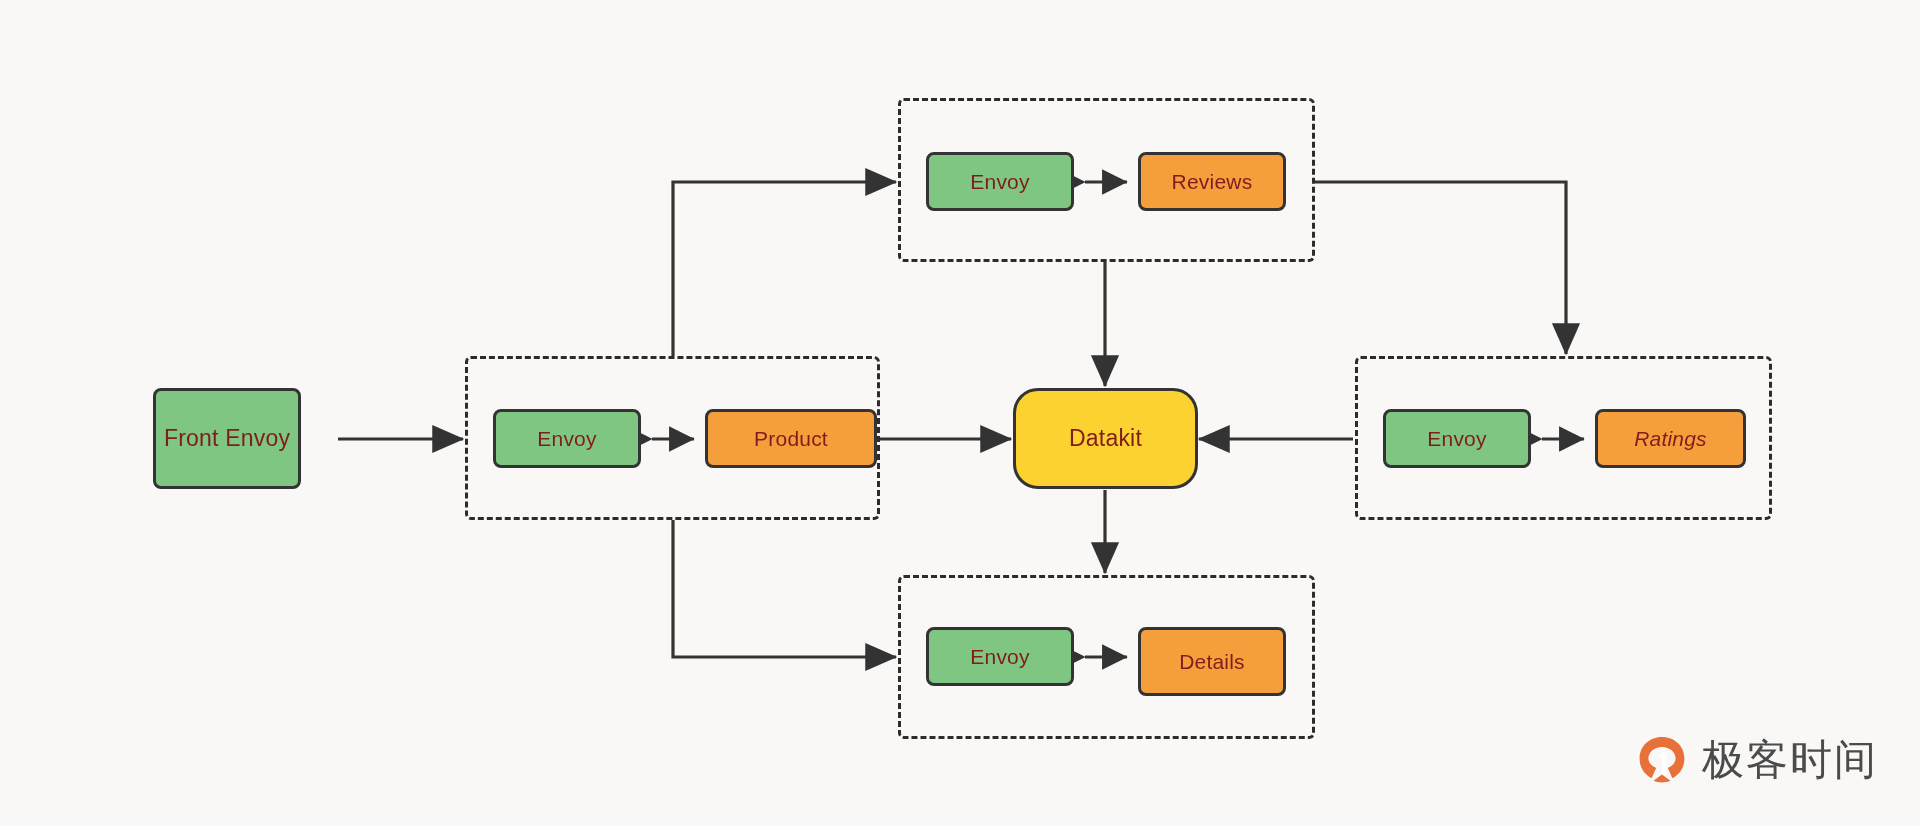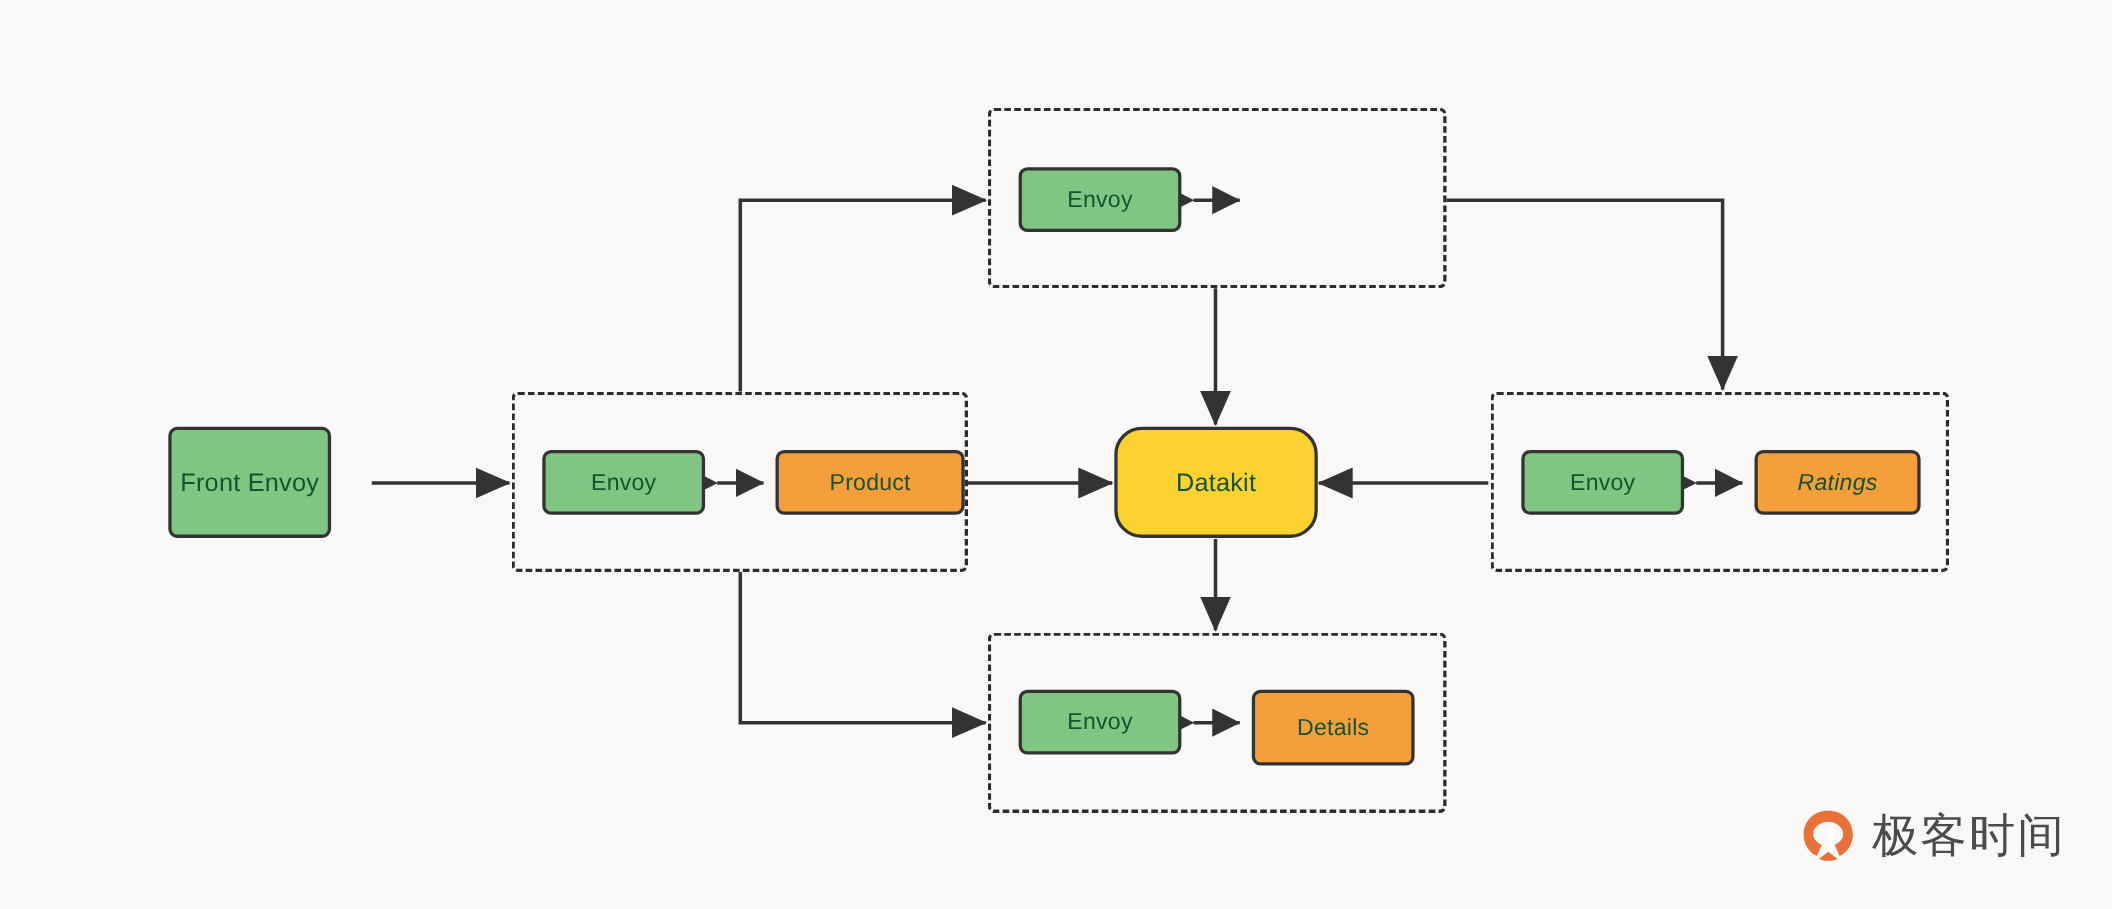--- a/index.html
+++ b/index.html
@@ -36,21 +36,21 @@
     background: transparent;
   }
   .node {
     position: absolute;
     box-sizing: border-box;
     border: 3px solid #333333;
     border-radius: 8px;
     display: flex;
     align-items: center;
     justify-content: center;
-    color: #14532d;
+    color: #7f1d1d;
     font-size: 21px;
     font-family: "Liberation Sans", sans-serif;
     letter-spacing: 0.2px;
     line-height: 1;
   }
   .node.green  { background: #80C683; }
   .node.orange { background: #F59F3C; }
   .node.yellow { background: #FCD231; }
   .node.big    { font-size: 23px; }
 
@@ -127,20 +127,23 @@
     <span>Envoy</span>
   </div>
   <div class="node orange" style="left:705px; top:409px; width:172px; height:59px;">
     <span>Product</span>
   </div>
 
   <div class="pod" style="left:898px; top:98px; width:417px; height:164px;"></div>
   <div class="node green" style="left:926px; top:152px; width:148px; height:59px;">
     <span>Envoy</span>
   </div>
+  <div class="node orange" style="left:1138px; top:152px; width:148px; height:59px;">
+    <span>Reviews</span>
+  </div>
 
   <div class="node yellow big" style="left:1013px; top:388px; width:185px; height:101px;border-radius:25px;">
     <span>Datakit</span>
   </div>
 
   <div class="pod" style="left:1355px; top:356px; width:417px; height:164px;"></div>
   <div class="node green" style="left:1383px; top:409px; width:148px; height:59px;">
     <span>Envoy</span>
   </div>
   <div class="node orange" style="left:1595px; top:409px; width:151px; height:59px;font-style:italic;">

